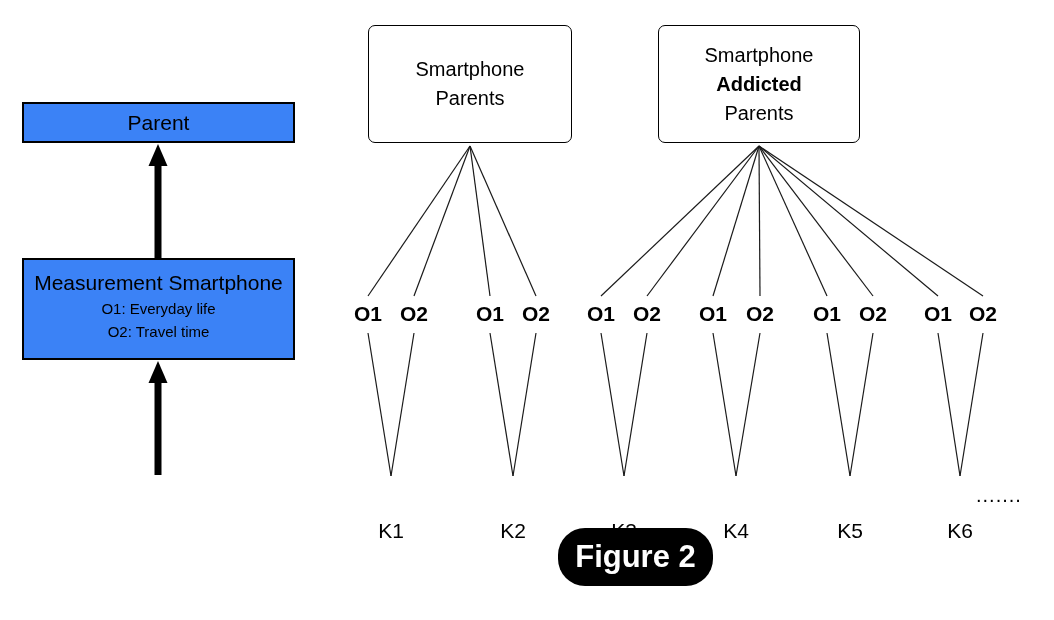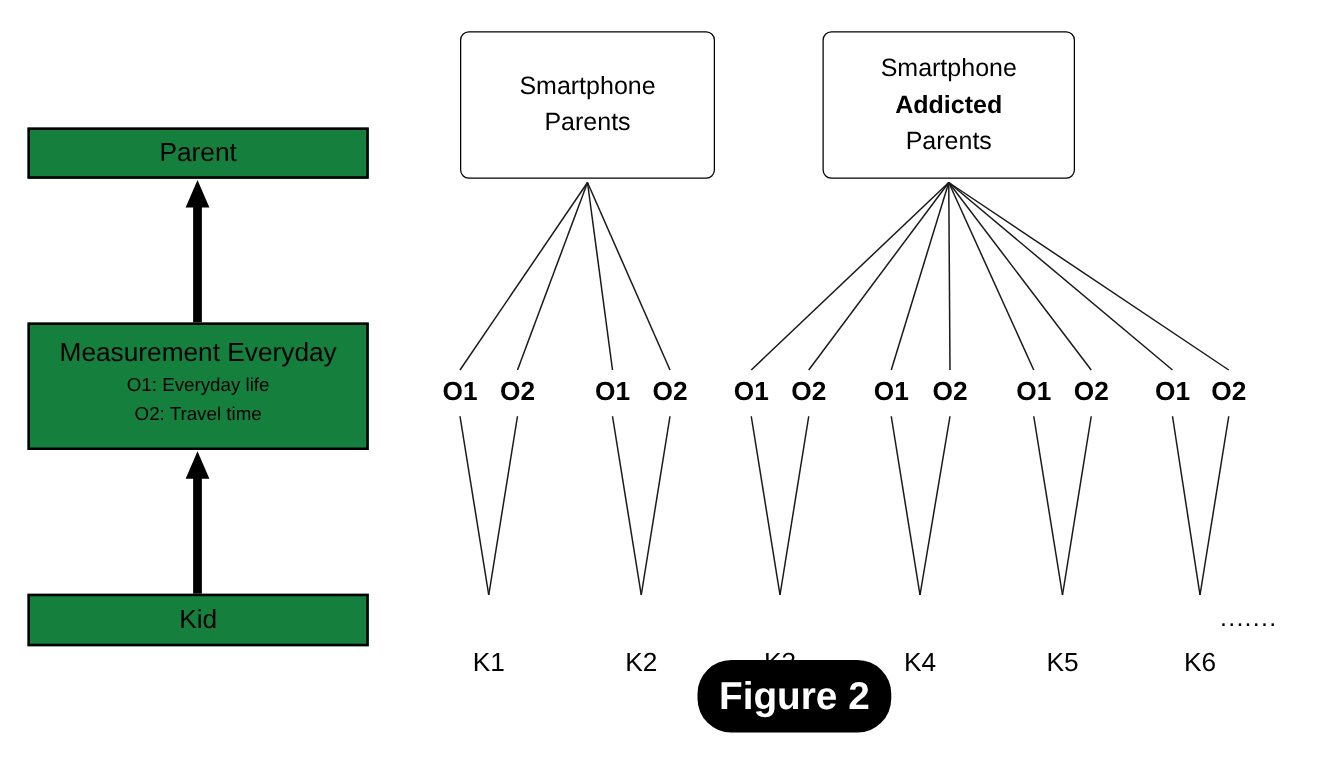--- a/index.html
+++ b/index.html
@@ -17,21 +17,21 @@
   svg.lines {
     position: absolute;
     left: 0; top: 0;
     width: 1054px; height: 620px;
     z-index: 1;
     pointer-events: none;
   }
 
   .box {
     position: absolute;
-    background: #15803d;
+    background: #3b82f6;
     border: 2px solid #000;
     display: flex;
     align-items: center;
     justify-content: center;
     z-index: 2;
     text-align: center;
   }
 
   .parent-box  { left: 22px; top: 102px; width: 273px; height: 41px; font-size: 21px; }
   .kid-box     { left: 22px; top: 475px; width: 273px; height: 42px; font-size: 21px; }
@@ -141,28 +141,25 @@
       <line x1="759" y1="146" x2="983" y2="296" stroke="#1a1a1a" stroke-width="1.2"></line>
       <line x1="938" y1="333" x2="960" y2="476" stroke="#1a1a1a" stroke-width="1.2"></line>
       <line x1="983" y1="333" x2="960" y2="476" stroke="#1a1a1a" stroke-width="1.2"></line>
     </svg>
 
   <div class="box parent-box">
     <span>Parent</span>
   </div>
 
   <div class="box measurement-box">
-    <div class="meas-title">Measurement Everyday</div>
+    <div class="meas-title">Measurement Smartphone</div>
     <div class="meas-sub">O1: Everyday life</div>
     <div class="meas-sub">O2: Travel time</div>
   </div>
 
-  <div class="box kid-box">
-    <span>Kid</span>
-  </div>
 
   <div class="rounded-box group-a">
     <span>Smartphone</span>
     <span>Parents</span>
   </div>
 
   <div class="rounded-box group-b">
     <span>Smartphone</span>
     <span class="bold">Addicted</span>
     <span>Parents</span>

